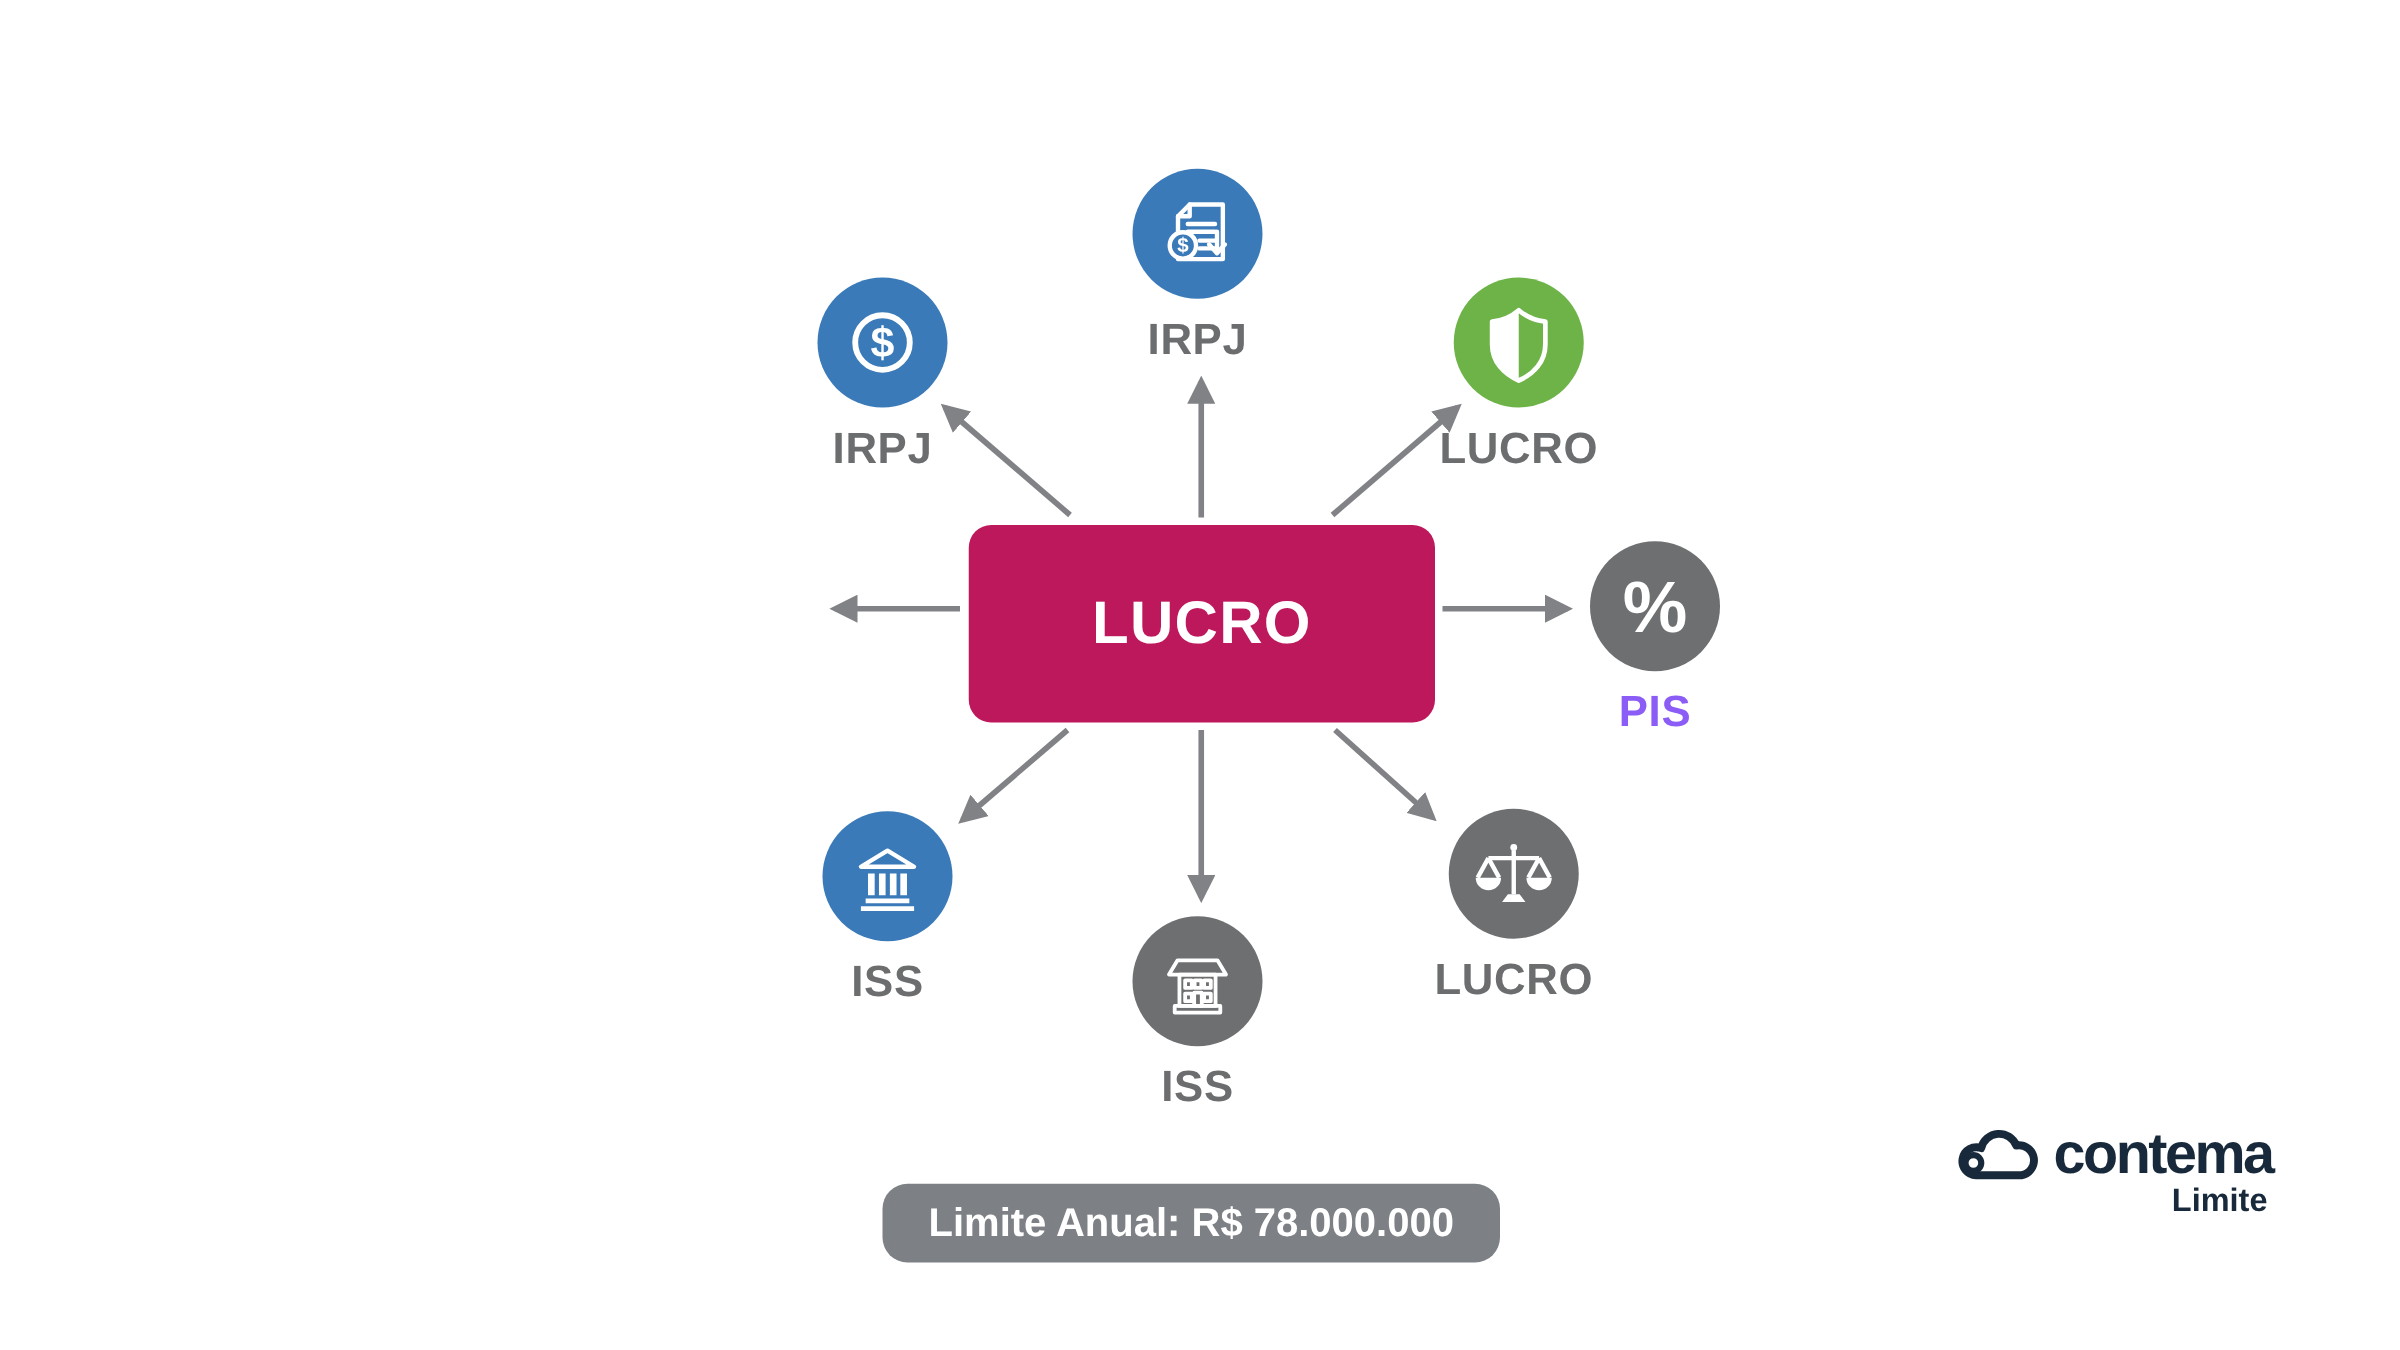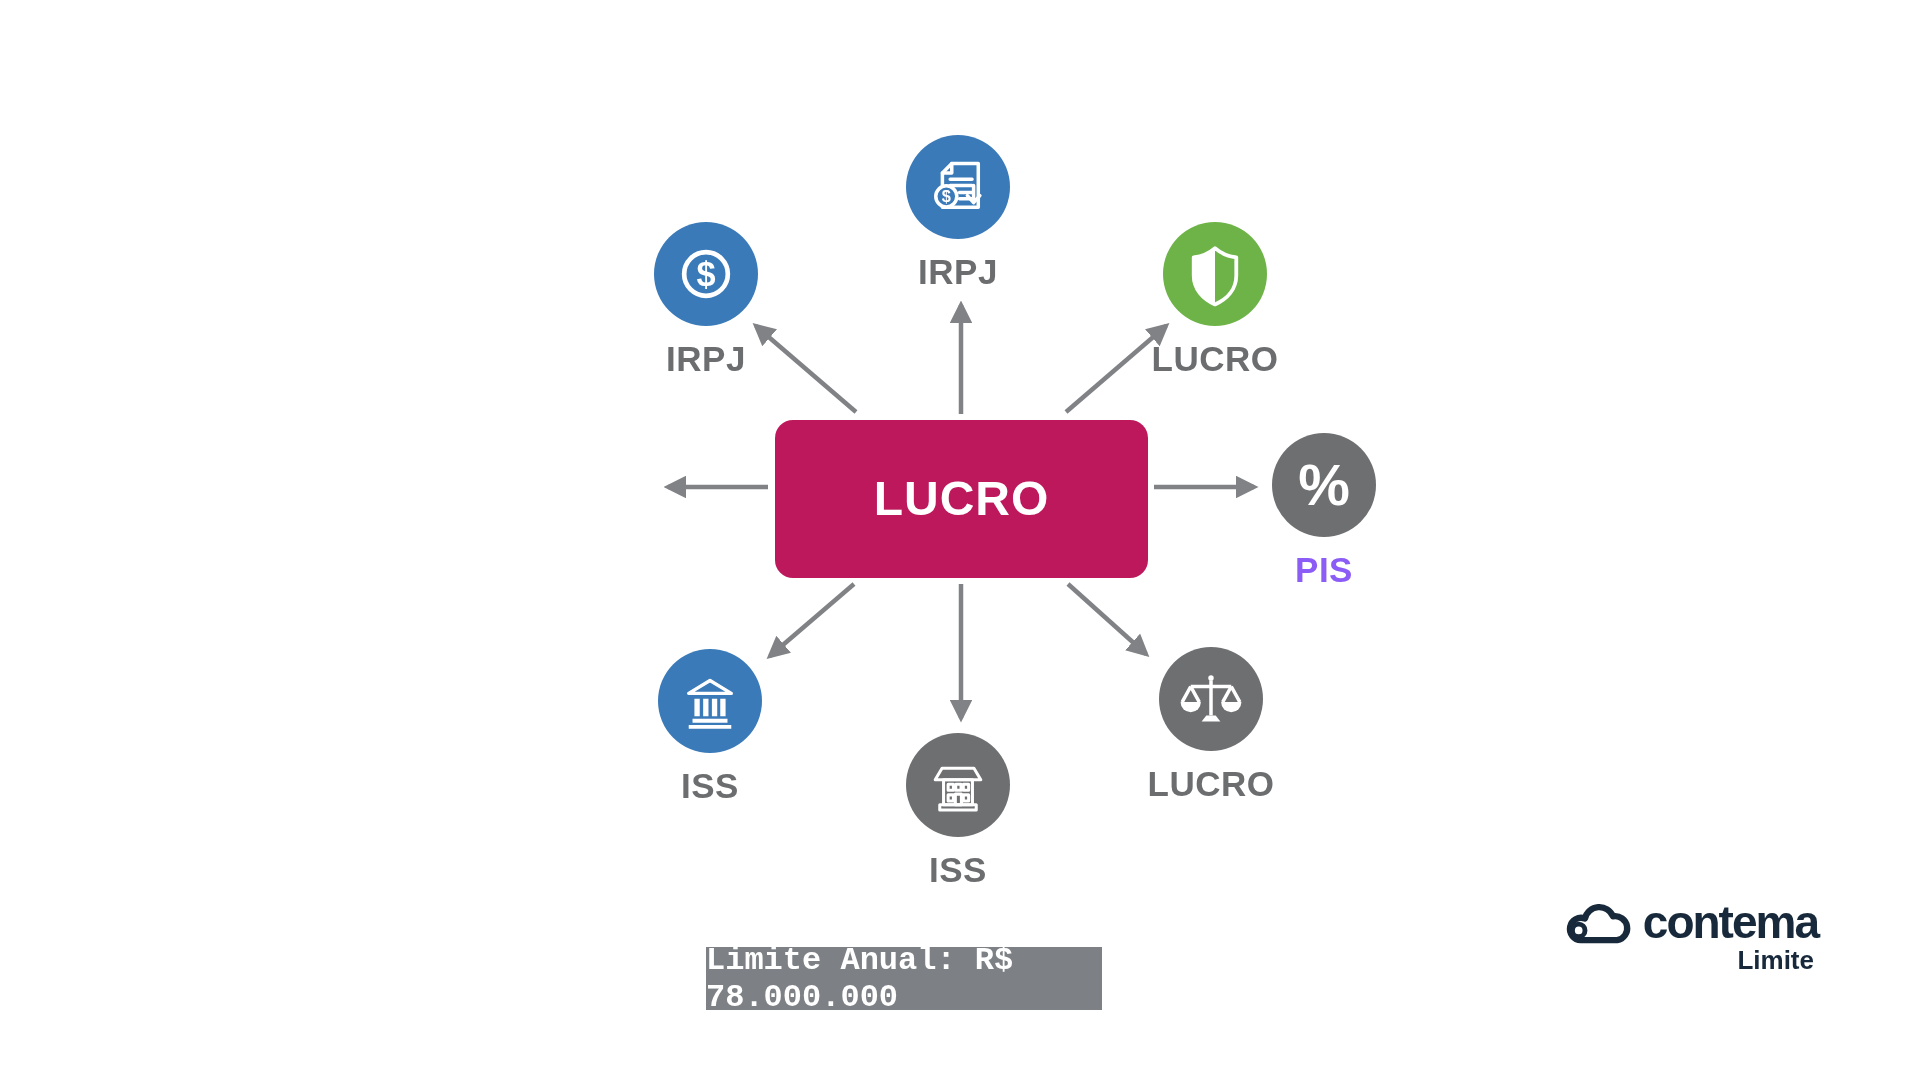--- a/index.html
+++ b/index.html
@@ -23,22 +23,22 @@
   .n-bottom       { left:873px;  top:733px; }
   .n-bottom-right { left:1126px; top:647px; }
 
   .center-box {
     position:absolute; left:775px; top:420px; width:373px; height:158px;
     border-radius:18px; display:flex; flex-direction:column; align-items:center; justify-content:center;
   }
   .center-box .line { color:#ffffff; font-size:48px; font-weight:bold; line-height:1.18; letter-spacing:1px; }
 
   .footer-badge {
-    position:absolute; left:706px; top:947px; width:396px; height:63px;
-    border-radius:0; display:flex; align-items:center; justify-content:center;font-family:Liberation Mono, monospace;
+    position:absolute; left:706px; top:947px; width:494px; height:63px;
+    border-radius:20px; display:flex; align-items:center; justify-content:center;
   }
   .footer-badge span { color:#ffffff; font-size:32px; font-weight:bold; }
 
   .logo { position:absolute; left:1488px; top:893px; width:330px; display:flex; flex-direction:column; align-items:flex-end; }
   .logo-row { display:flex; align-items:center; }
   .brand-text { font-size:46px; font-weight:800; letter-spacing:-2px; line-height:1; margin-left:2px; }
   .region-text { font-size:26px; font-weight:bold; line-height:1; margin-top:-4px; margin-right:4px; letter-spacing:0; }
 </style>
 </head>
 <body>

